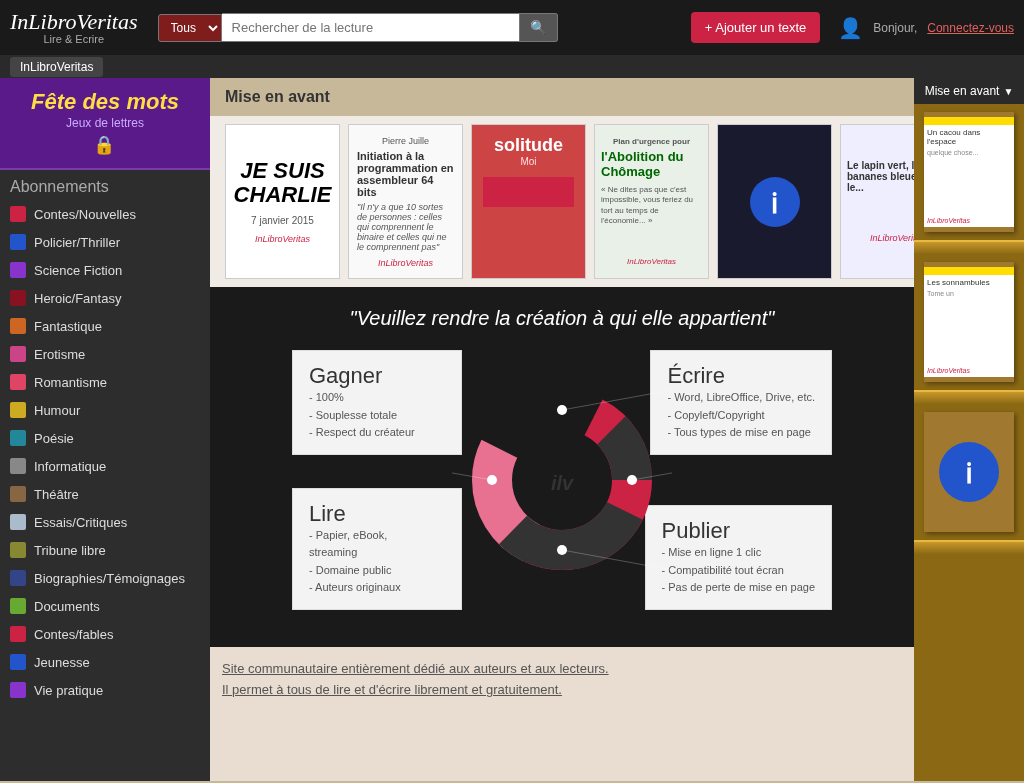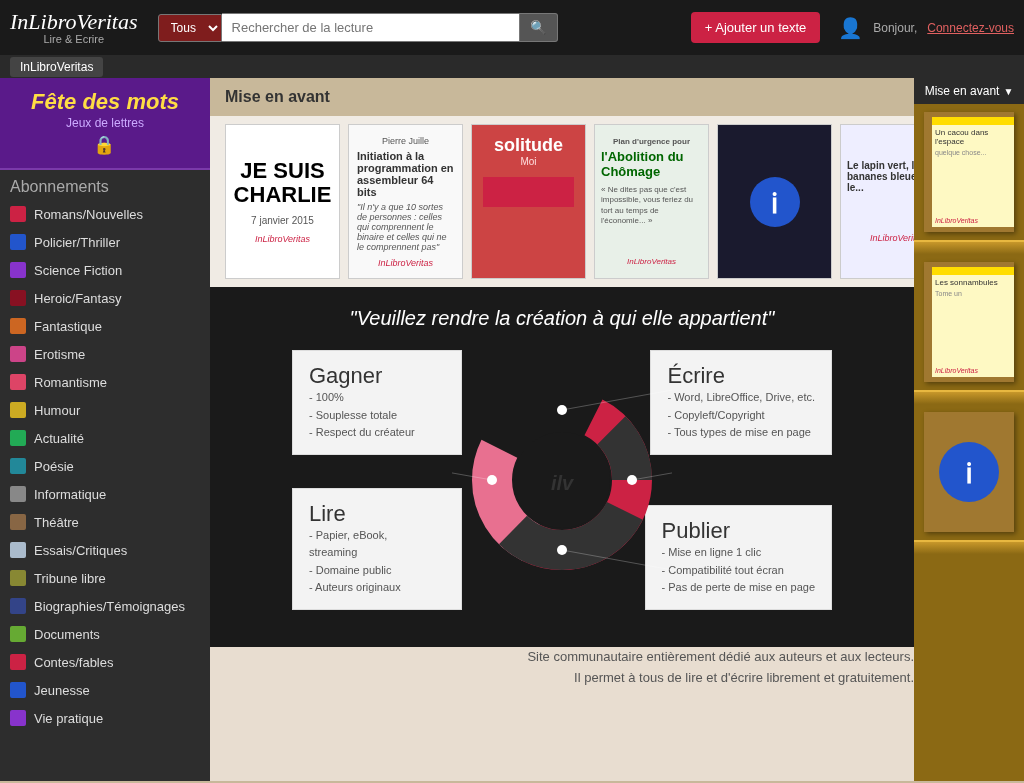--- a/index.html
+++ b/index.html
@@ -87,21 +87,21 @@
     .book-thumb {
       width: 115px; min-width: 115px; height: 155px; border: 1px solid #ccc;
       background: white; cursor: pointer; overflow: hidden; display: flex;
       flex-direction: column; align-items: center; justify-content: center;
       position: relative;
     }
     .book-je-suis {
       background: white; display: flex; flex-direction: column;
       align-items: center; justify-content: center; padding: 10px;
     }
-    .je-suis-title { font-size: 22px; font-weight: bold; color: black; text-align: center; line-height: 1.1; }
+    .je-suis-title { font-size: 22px; font-weight: bold; color: black; text-align: center; line-height: 1.1; font-style: italic; }
     .je-suis-date { font-size: 10px; color: #555; margin-top: 8px; }
     .je-suis-logo { font-size: 9px; color: #cc2244; font-style: italic; margin-top: 8px; }
     .book-prog-author { font-size: 9px; color: #555; }
     .book-prog-title { font-size: 11px; font-weight: bold; color: #333; margin: 4px 0; }
     .book-prog-quote { font-size: 9px; color: #555; font-style: italic; }
     .book-prog-logo { font-size: 9px; color: #cc2244; font-style: italic; margin-top: 6px; }
     .book-solitude { background: #cc4444; display: flex; flex-direction: column; align-items: center; justify-content: flex-start; padding-top: 10px; }
     .book-sol-title { font-size: 18px; color: white; font-weight: bold; }
     .book-sol-author { font-size: 10px; color: #ffdddd; }
     .book-info-icon { background: #1a1a2e; display: flex; align-items: center; justify-content: center; }
@@ -125,40 +125,40 @@
       position: absolute; background: rgba(255,255,255,0.95); padding: 12px 16px;
       border: 1px solid #ddd; min-width: 170px;
     }
     .info-box-title { font-size: 22px; color: #333; font-weight: 300; }
     .info-box-items { font-size: 11px; color: #555; line-height: 1.6; }
     #box-gagner { left: 10px; top: 0; }
     #box-ecrire { right: 10px; top: 0; }
     #box-lire { left: 10px; bottom: 0; }
     #box-publier { right: 10px; bottom: 0; }
     #footer-text {
-      background: #e8ddd0; text-align: right; color: #555; font-size: 13px; line-height: 1.6;
+      background: #e8ddd0; padding: 12px; text-align: left; color: #555; font-size: 13px; line-height: 1.6; text-decoration: underline;
     }
 
     
     #right-panel {
       width: 110px; min-width: 110px; background: #8b6914;
       display: flex; flex-direction: column; align-items: center; padding: 0;
     }
     #right-panel-header {
       background: #2a2a2a; width: 100%; text-align: center; padding: 6px;
       color: white; font-size: 12px; display: flex; align-items: center; justify-content: center; gap: 4px;
     }
     .right-book-slot {
       background: #a07830; width: 90px; min-height: 120px; margin: 8px auto;
       display: flex; align-items: center; justify-content: center; cursor: pointer;
       box-shadow: 2px 2px 5px rgba(0,0,0,0.4);
     }
     .right-book-thumb {
-      width: 104px; height: 110px; background: #fef9c3; display: flex;
-      flex-direction: column; overflow: hidden; margin-left: 8px;
+      width: 104px; height: 110px; background: #ffffff; display: flex;
+      flex-direction: column; overflow: hidden;
     }
     .rbt-color-bar { height: 8px; }
     .rbt-title { font-size: 8px; color: #333; padding: 3px; }
     .rbt-logo { font-size: 7px; color: #cc2244; padding: 3px; margin-top: auto; font-style: italic; }
     .shelf-divider {
       width: 100%; height: 14px; background: linear-gradient(to bottom, #c8982a, #8b6914);
       border-top: 2px solid #e8b840;
     }
     .info-circle-right { width: 60px; height: 60px; border-radius: 50%; background: #2255cc; display: flex; align-items: center; justify-content: center; color: white; font-size: 28px; font-weight: bold; margin: 15px auto; }
   </style>
@@ -192,21 +192,21 @@
   <div id="sidebar">
     <div id="fete-banner">
       <div id="fete-title">Fête des mots</div>
       <div id="fete-sub">Jeux de lettres</div>
       <div id="fete-icon">🔒</div>
     </div>
     <div id="abonnements-title">Abonnements</div>
     <div id="sidebar-items">
         <div class="sidebar-item">
           <span class="sidebar-icon" style="background: rgb(204, 34, 68);"></span>
-          <span>Romans/Nouvelles</span>
+          <span>Contes/Nouvelles</span>
         </div>
         <div class="sidebar-item">
           <span class="sidebar-icon" style="background: rgb(34, 85, 204);"></span>
           <span>Policier/Thriller</span>
         </div>
         <div class="sidebar-item">
           <span class="sidebar-icon" style="background: rgb(136, 51, 204);"></span>
           <span>Science Fiction</span>
         </div>
         <div class="sidebar-item">
@@ -221,24 +221,20 @@
           <span class="sidebar-icon" style="background: rgb(204, 68, 136);"></span>
           <span>Erotisme</span>
         </div>
         <div class="sidebar-item">
           <span class="sidebar-icon" style="background: rgb(221, 68, 102);"></span>
           <span>Romantisme</span>
         </div>
         <div class="sidebar-item">
           <span class="sidebar-icon" style="background: rgb(204, 170, 34);"></span>
           <span>Humour</span>
-        </div>
-        <div class="sidebar-item">
-          <span class="sidebar-icon" style="background: rgb(34, 170, 85);"></span>
-          <span>Actualité</span>
         </div>
         <div class="sidebar-item">
           <span class="sidebar-icon" style="background: rgb(34, 136, 153);"></span>
           <span>Poésie</span>
         </div>
         <div class="sidebar-item">
           <span class="sidebar-icon" style="background: rgb(136, 136, 136);"></span>
           <span>Informatique</span>
         </div>
         <div class="sidebar-item">

